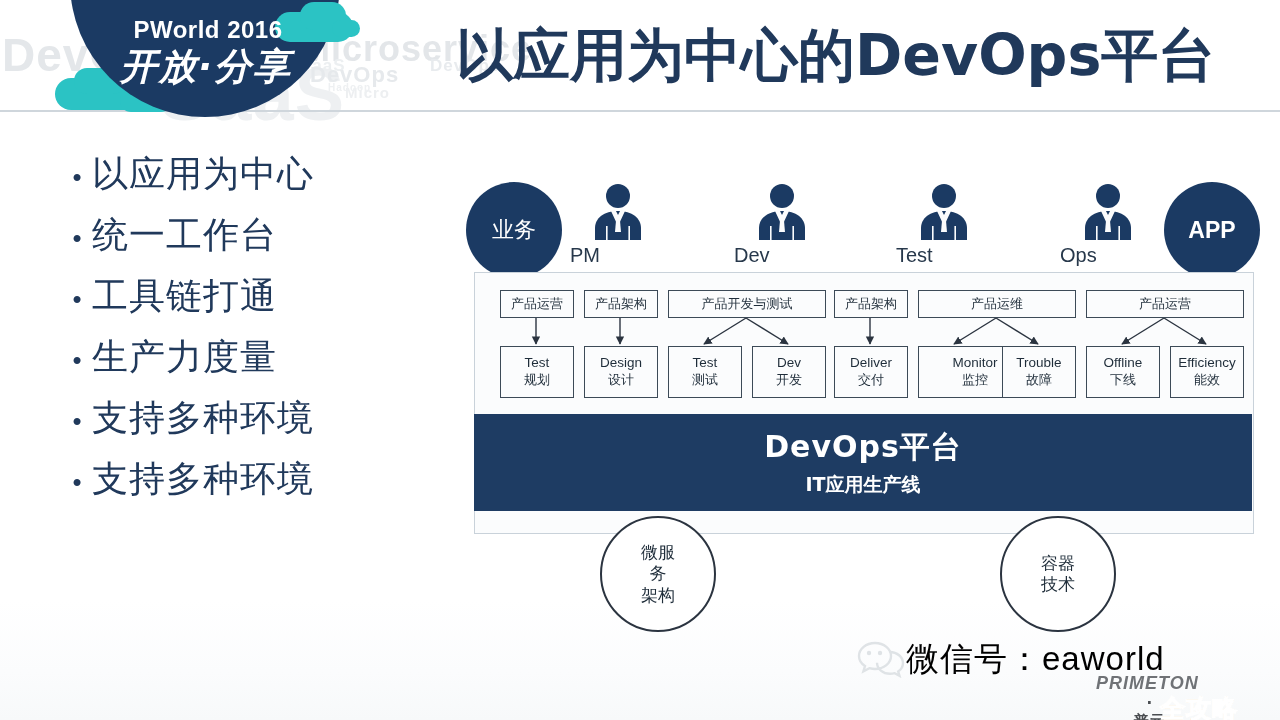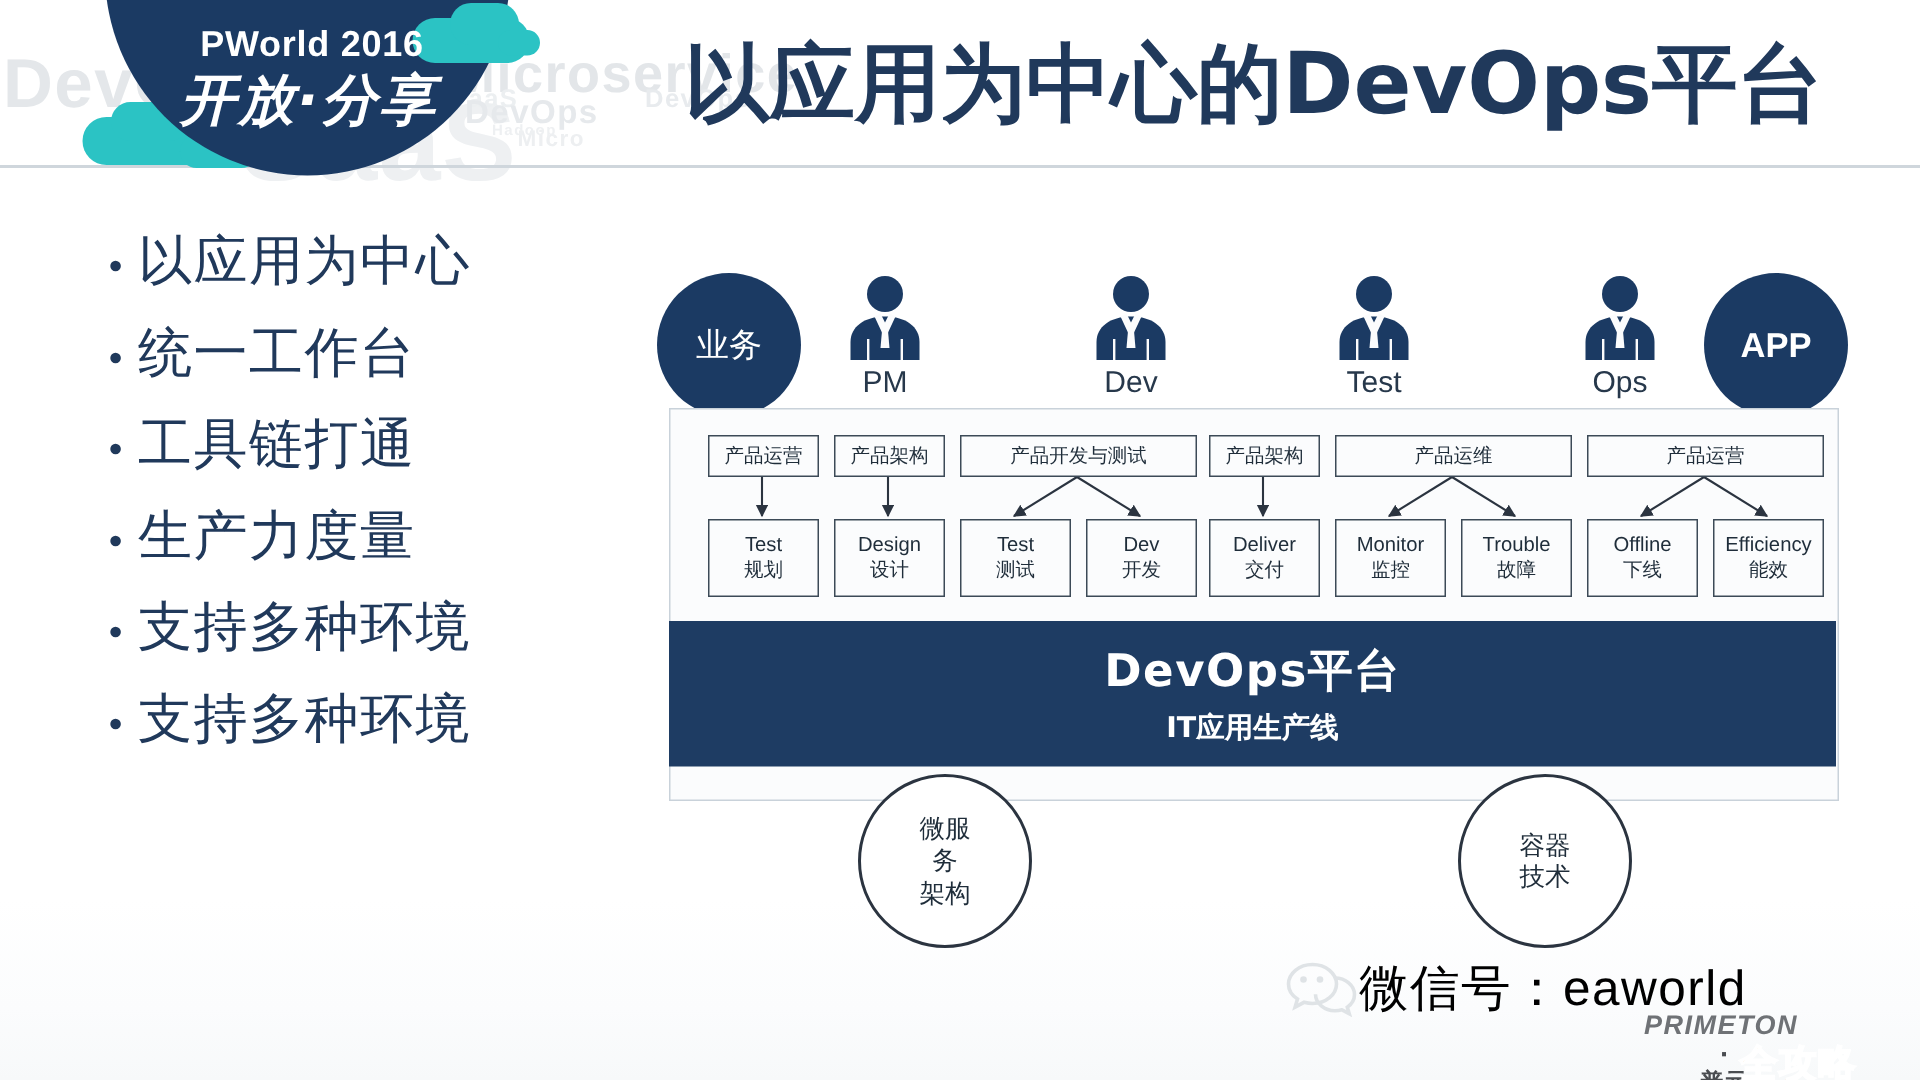--- a/index.html
+++ b/index.html
@@ -46,28 +46,28 @@
      font-family:"DejaVu Sans",sans-serif;}
 
   
   .bullets{position:absolute;left:62px;top:150px;width:370px;}
   .bullet{display:flex;align-items:baseline;margin-bottom:12px;}
   .bullet .dot{color:#20395b;font-size:26px;line-height:1;width:30px;text-align:center;flex:none;}
   .bullet .btxt{color:#20395b;font-size:36px;font-weight:400;letter-spacing:1px;
      font-family:"DejaVu Sans",sans-serif;}
 
   
-  .diagram{position:absolute;left:424px;top:160px;width:812px;height:480px;}
+  .diagram{position:absolute;left:452px;top:160px;width:812px;height:480px;}
 
   .role-circle{position:absolute;border-radius:50%;background:#1b3a63;color:#fff;
      display:flex;align-items:center;justify-content:center;font-size:22px;font-weight:400;}
   .rc-biz{left:14px;top:22px;width:96px;height:96px;}
   .rc-app{left:712px;top:22px;width:96px;height:96px;font-weight:600;font-size:23px;}
 
-  .person{position:absolute;width:96px;text-align:center;}
+  .person{position:absolute;width:96px;}
   .person .svgwrap{height:58px;}
   .person .plabel{margin-top:4px;font-size:20px;color:#27384b;}
 
   .panel{position:absolute;left:22px;top:112px;width:778px;height:260px;
      background:#fbfcfd;border:1px solid #c9d2da;}
 
   .topbox{position:absolute;height:26px;background:#fbfcfd;border:1px solid #3c4a57;
      display:flex;align-items:center;justify-content:center;font-size:13px;color:#1f2d3a;}
   .leafbox{position:absolute;width:72px;height:50px;background:#fbfcfd;border:1px solid #3c4a57;
      display:flex;flex-direction:column;align-items:center;justify-content:center;
@@ -277,21 +277,21 @@
     <span class="cn">测试</span>
   </div>
   <div class="leafbox" style="left:300px;top:186px;">
     <span class="en">Dev</span>
     <span class="cn">开发</span>
   </div>
   <div class="leafbox" style="left:382px;top:186px;">
     <span class="en">Deliver</span>
     <span class="cn">交付</span>
   </div>
-  <div class="leafbox" style="left:466px;top:186px;">
+  <div class="leafbox" style="left:466px;top:186px;padding-left:20px;">
     <span class="en">Monitor</span>
     <span class="cn">监控</span>
   </div>
   <div class="leafbox" style="left:550px;top:186px;">
     <span class="en">Trouble</span>
     <span class="cn">故障</span>
   </div>
   <div class="leafbox" style="left:634px;top:186px;">
     <span class="en">Offline</span>
     <span class="cn">下线</span>

